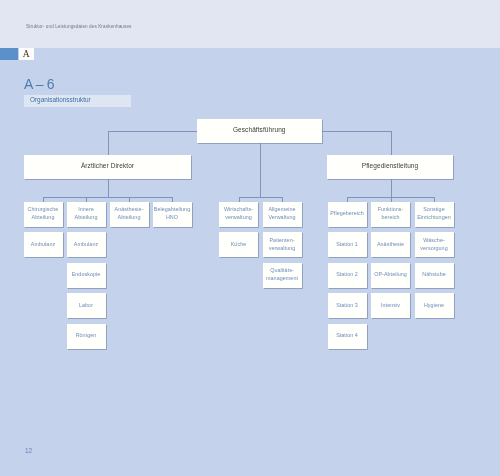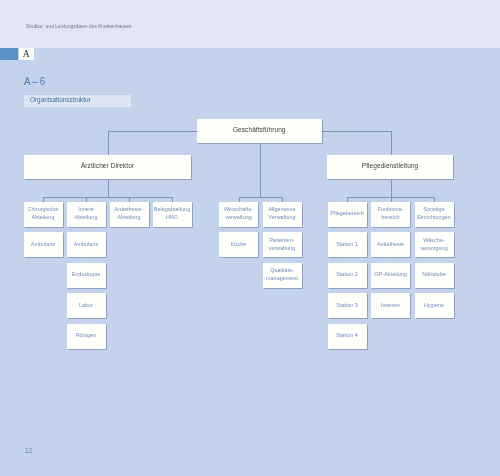--- a/index.html
+++ b/index.html
@@ -3,21 +3,21 @@
 <meta charset="utf-8">
 <style>
   html,body{margin:0;padding:0;}
   body{width:500px;height:476px;overflow:hidden;font-family:"Liberation Sans",sans-serif;background:#c5d2ec;}
   #page{position:relative;width:500px;height:476px;background:#c5d2ec;}
   #topband{position:absolute;left:0;top:0;width:500px;height:48px;background:#e1e6f2;}
   #runhead{position:absolute;left:26px;top:23.9px;font-size:4.68px;color:#6f7889;letter-spacing:0.07px;}
   #tabbar{position:absolute;left:0;top:48px;width:18px;height:11.6px;background:#5b91c8;}
   #tabletter{position:absolute;left:19px;top:48px;width:14.5px;height:11.6px;background:#fdfdfb;}
   #tabletter span{position:absolute;left:0;top:0.3px;width:14.5px;height:11.5px;display:flex;align-items:center;justify-content:center;font-family:"Liberation Serif",serif;font-size:9.5px;color:#3a3028;}
-  #chapnum{position:absolute;left:24px;top:75.6px;font-size:10px;color:#4f7cad;letter-spacing:-0.35px;}
+  #chapnum{position:absolute;left:24px;top:75.6px;font-size:14px;color:#4f7cad;letter-spacing:-0.35px;}
   #sectitle{position:absolute;left:24px;top:94.5px;width:107px;height:12px;background:#dfe6f3;}
   #sectitle span{position:absolute;left:6px;top:1.9px;font-size:6.4px;color:#3d6fa3;}
   #pagenum{position:absolute;left:25px;top:446.5px;font-size:6.5px;color:#6484b0;}
 
   .box{position:absolute;background:#fffffc;box-shadow:0.8px 0.8px 0px rgba(118,136,172,0.85);
        display:flex;align-items:center;justify-content:center;text-align:center;color:#4a79b5;}
   .big{font-size:6.5px;color:#3a3a3a;line-height:1;letter-spacing:0.08px;}
   .big span{position:relative;top:-1px;}
   .sm{font-size:5.4px;line-height:1.55;color:#6e8cbb;white-space:pre-line;letter-spacing:0.05px;}
   .sm span{position:relative;top:-0.6px;}

